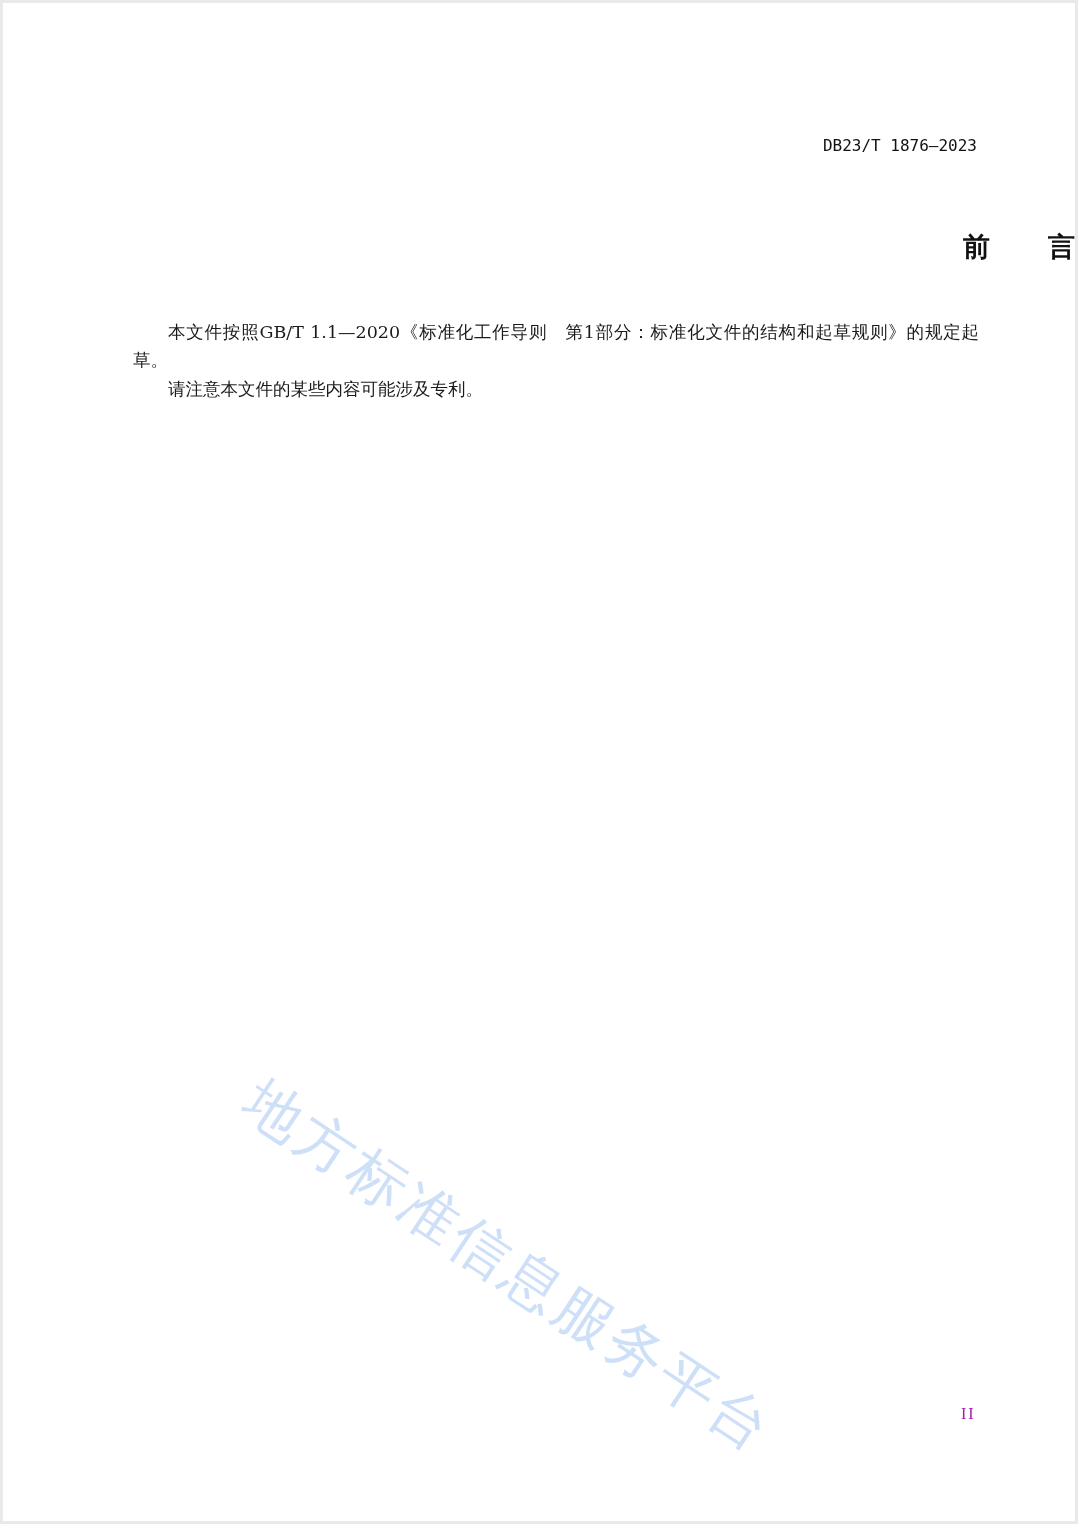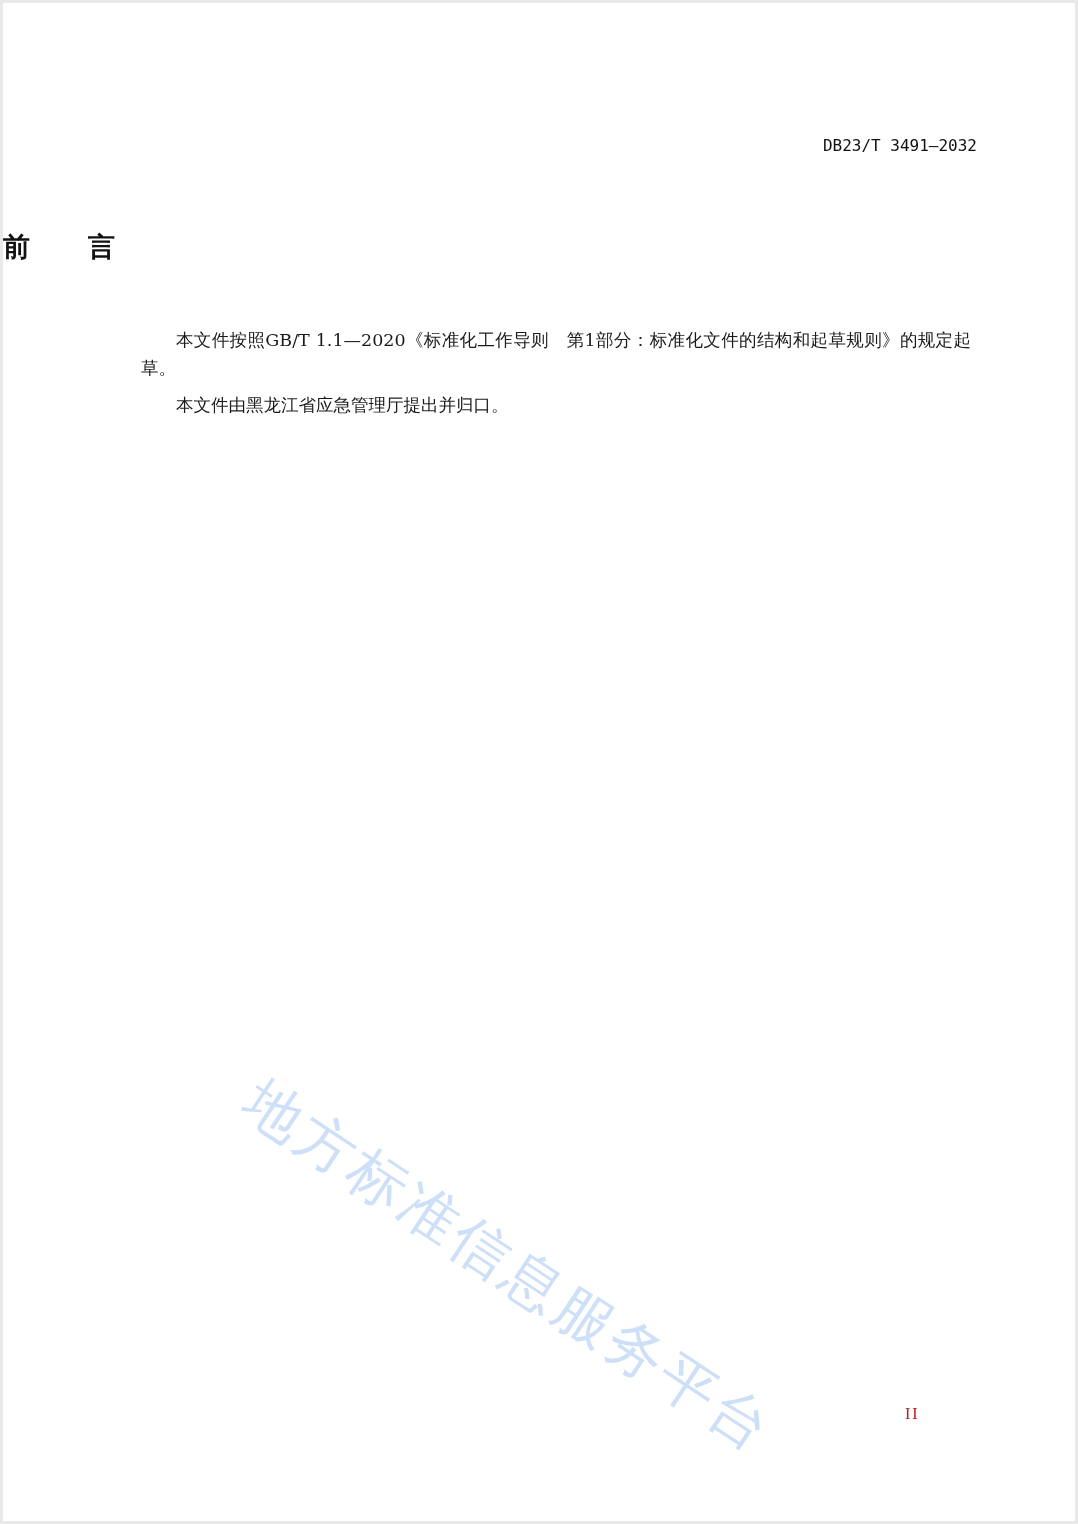--- a/index.html
+++ b/index.html
@@ -16,58 +16,58 @@
     background: #ffffff;
     overflow: hidden;
   }
   .doc-code {
     position: absolute; right: 98px; top: 133px;
     font-family: "DejaVu Sans Mono", "Liberation Mono", monospace;
     font-size: 16px; color: #111; letter-spacing: 0px;
   }
   .title {
     position: absolute; left: 0; width: 100%; top: 226px;
-    text-align: left;
+    text-align: right;
     font-family: "DejaVu Sans", "Liberation Sans", sans-serif;
     font-weight: bold; font-size: 27px; color: #111;
   }
   .title span { display: inline-block; }
   .title .gap { width: 58px; }
   .body {
     position: absolute; left: 130px; top: 315px; width: 846px;
     font-size: 17.5px; line-height: 28.3px; color: #1a1a1a;
     text-align: justify;
   }
-  .body p { margin: 8px; text-indent: 2em; }
+  .body p { margin: 0; text-indent: 2em; }
   .watermark {
     position: absolute; left: 268px; top: 1060px;
     transform: rotate(33.5deg);
     transform-origin: 0 0;
     font-family: "DejaVu Sans", "Liberation Sans", sans-serif;
     font-size: 58px; color: #c6dbf7;
     letter-spacing: 4px; white-space: nowrap;
     opacity: 0.85;
   }
   .page-number {
-    position: absolute; left: 902px; top: 1402px;
+    position: absolute; left: 958px; top: 1402px;
     font-family: "Liberation Serif", "DejaVu Serif", serif;
-    font-size: 16px; color: #b91c1c; letter-spacing: 2px;
+    font-size: 16px; color: #a21caf; letter-spacing: 2px;
   }
 </style>
 </head>
 <body>
 
 <div class="page">
-  <div class="doc-code">DB23/T 3491—2032</div>
+  <div class="doc-code">DB23/T 1876—2023</div>
 
   <div class="title">
     <span>前</span><span class="gap"></span><span>言</span>
   </div>
 
   <div class="body">
     <p>本文件按照GB/T 1.1—2020《标准化工作导则　第1部分：标准化文件的结构和起草规则》的规定起草。</p>
-    <p>本文件由黑龙江省应急管理厅提出并归口。</p>
+    <p>请注意本文件的某些内容可能涉及专利。</p>
   </div>
 
   <div class="watermark">地方标准信息服务平台</div>
 
   <div class="page-number">II</div>
 </div>
 
 </body></html>

